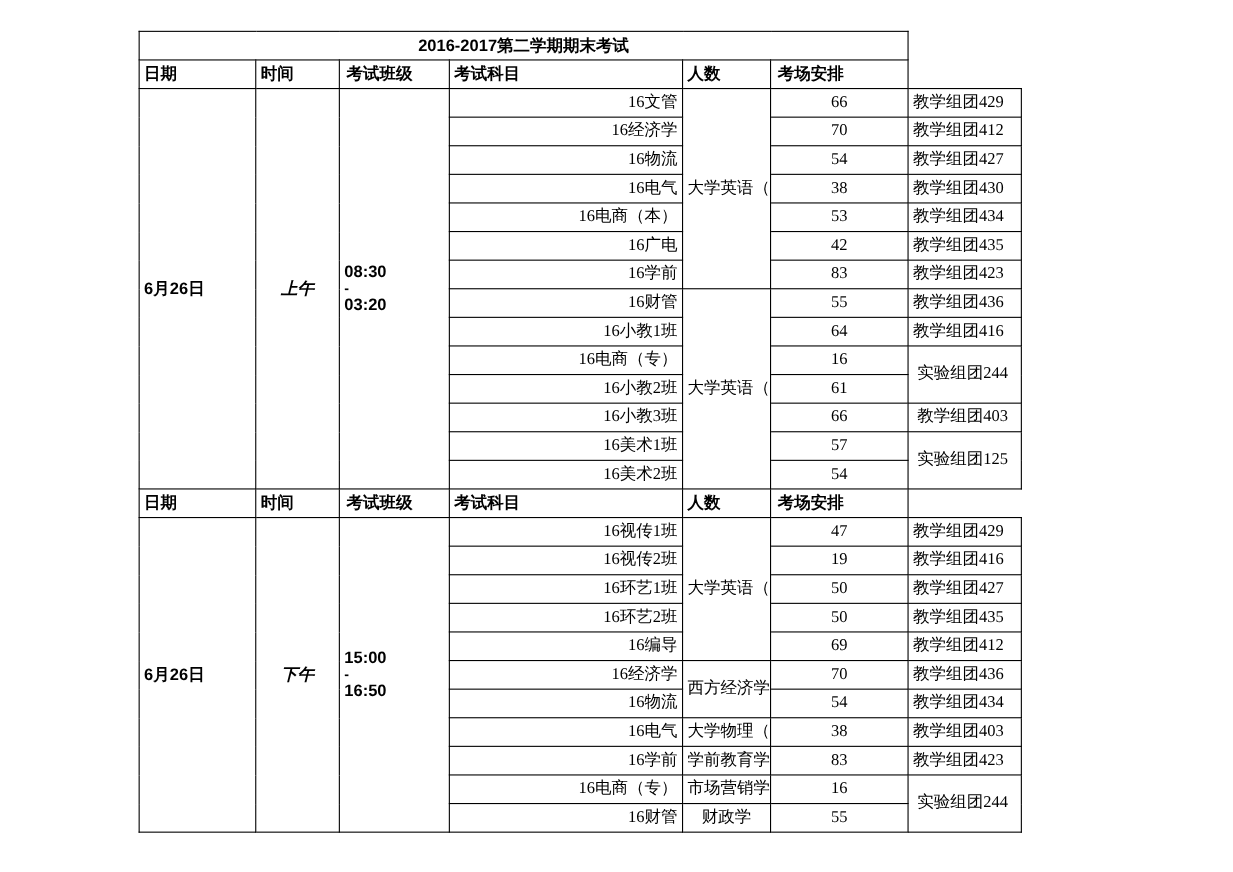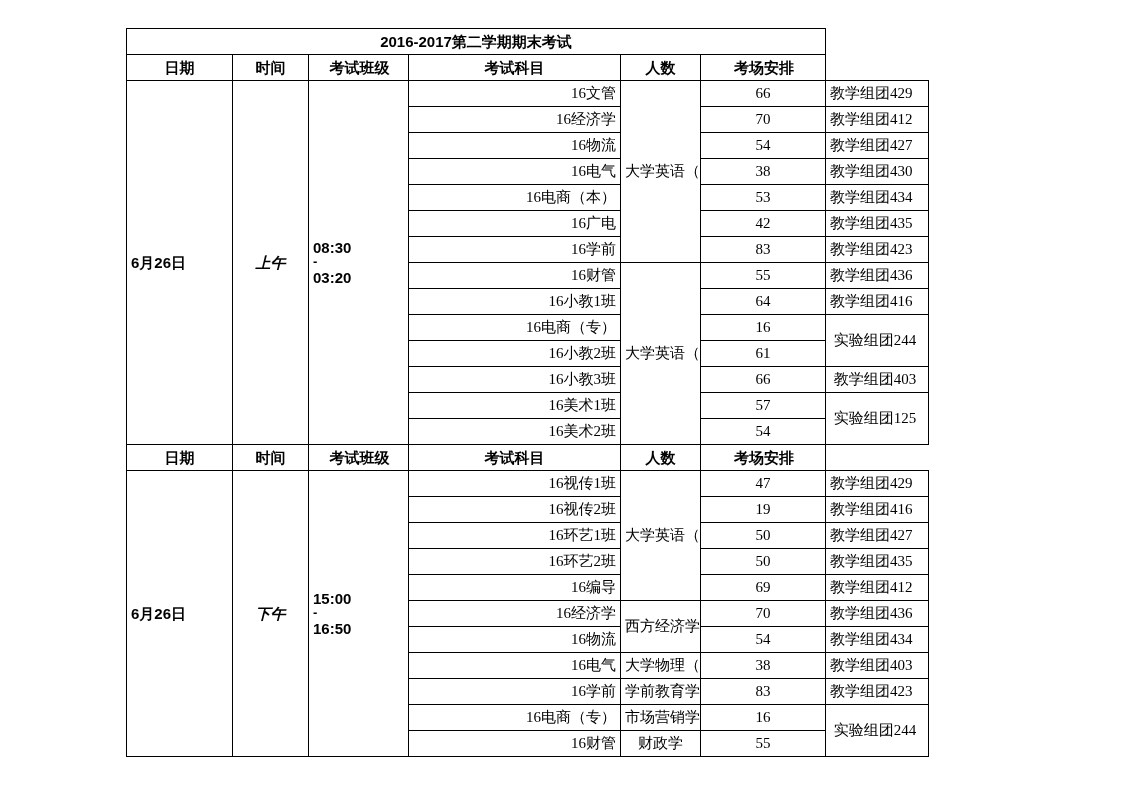--- a/index.html
+++ b/index.html
@@ -41,26 +41,25 @@
   .title-cell {
     text-align: center;
     font-weight: bold;
     font-size: 16px;
     height: 26px;
     font-family: "Liberation Sans", "DejaVu Sans", sans-serif;
   }
   .hdr {
     font-weight: bold;
     font-size: 15px;
-    text-align: center;
     height: 26px;
     font-family: "Liberation Sans", "DejaVu Sans", sans-serif;
   }
   .hdr.left-pad {
-    text-align: center;
+    text-align: left;
     padding-left: 6px;
   }
   .c-date {
     font-weight: bold;
     font-size: 16px;
     font-family: "Liberation Sans", "DejaVu Sans", sans-serif;
   }
   .c-half {
     text-align: center;
     font-weight: bold;

